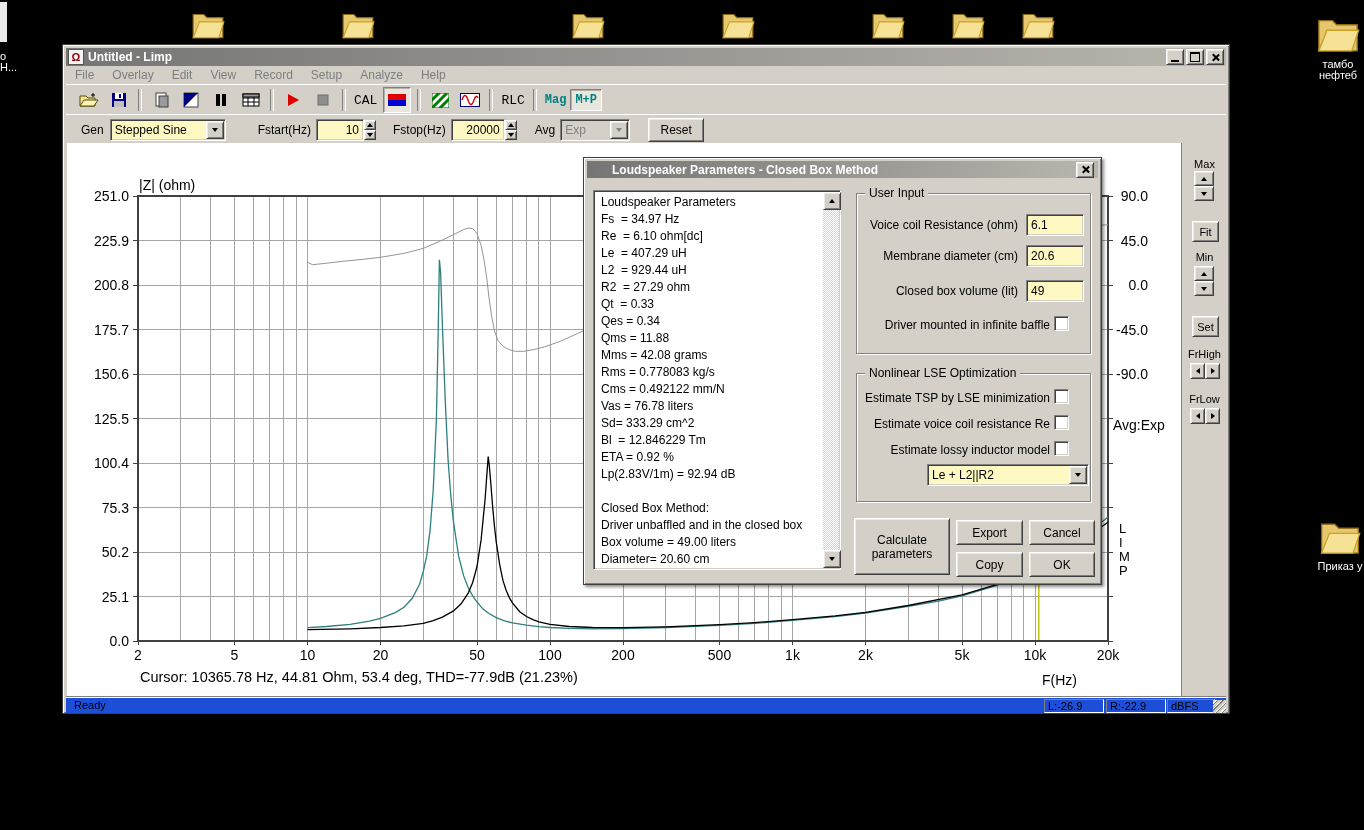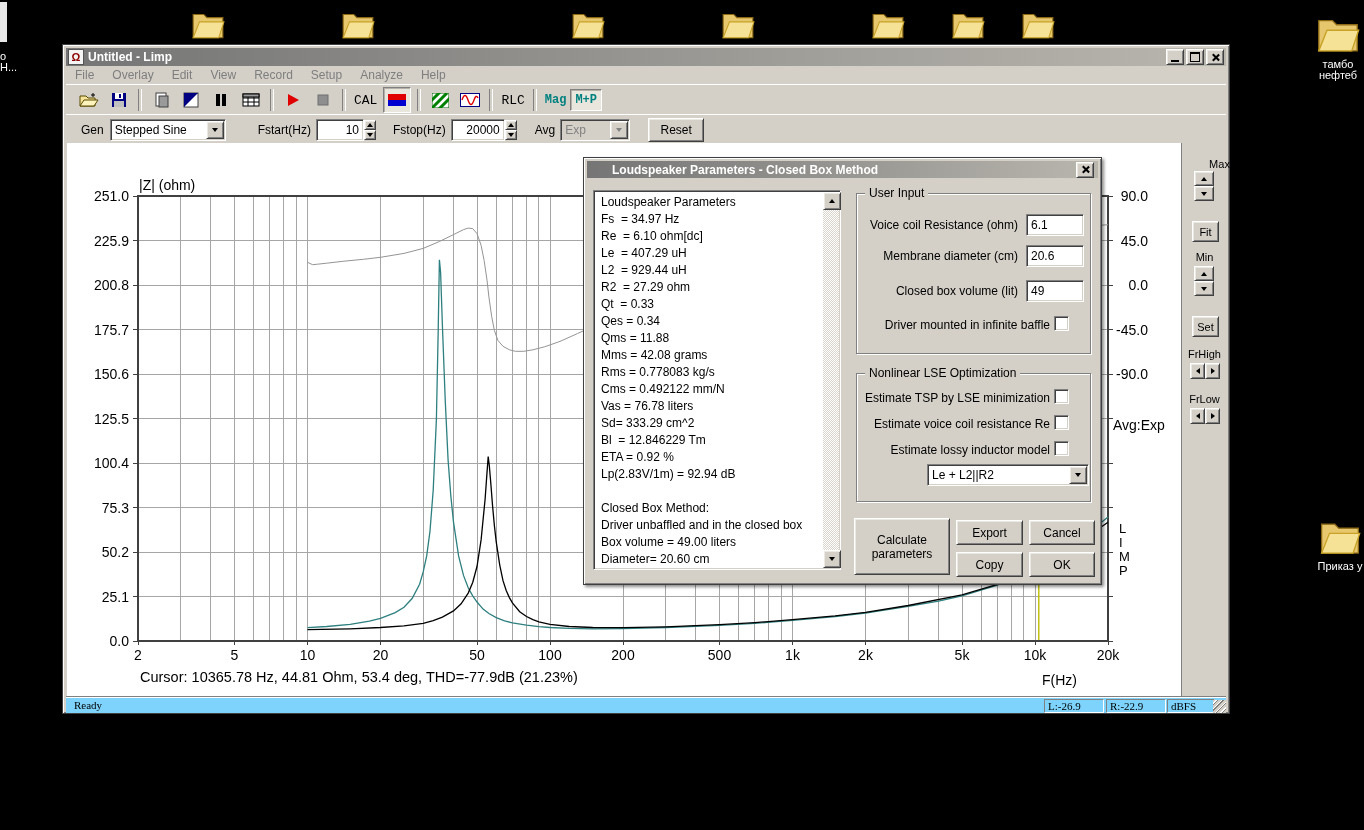--- a/index.html
+++ b/index.html
@@ -10,21 +10,21 @@
           box-shadow:inset 1px 1px 0 #404040, inset -1px -1px 0 #d4d0c8;}
   .pressed{background:#e9e6de !important;border:1px solid;border-color:#808080 #fff #fff #808080 !important;
           box-shadow:inset 1px 1px 0 #b5b1a8 !important;}
   .btn{background:#d4d0c8;border:1px solid;border-color:#fff #404040 #404040 #fff;
        box-shadow:inset 1px 1px 0 #ece9e2, inset -1px -1px 0 #808080;
        font-size:12px;color:#000;display:flex;align-items:center;justify-content:center;cursor:default;}
   .groupbox{border:1px solid #808080;box-shadow:1px 1px 0 #fff, inset 1px 1px 0 #fff;}
   .grouplabel{position:absolute;top:-8px;left:8px;background:#d4d0c8;padding:0 4px;font-size:12px;color:#000;}
   .cb{width:13px;height:13px;background:#fff;border:1px solid;border-color:#808080 #fff #fff #808080;
       box-shadow:inset 1px 1px 0 #404040, inset -1px -1px 0 #d4d0c8;}
-  .field{background:#ffffff;border:1px solid;border-color:#808080 #fff #fff #808080;
+  .field{background:#fef9c3;border:1px solid;border-color:#808080 #fff #fff #808080;
          box-shadow:inset 1px 1px 0 #404040, inset -1px -1px 0 #d4d0c8;
          font-size:12px;color:#000;display:flex;align-items:center;padding:0 4px;}
   .tri-up{width:0;height:0;border-left:3px solid transparent;border-right:3px solid transparent;border-bottom:4px solid #000;}
   .tri-down{width:0;height:0;border-left:3px solid transparent;border-right:3px solid transparent;border-top:4px solid #000;}
   .tri-left{width:0;height:0;border-top:3px solid transparent;border-bottom:3px solid transparent;border-right:4px solid #000;}
   .tri-right{width:0;height:0;border-top:3px solid transparent;border-bottom:3px solid transparent;border-left:4px solid #000;}
   .xglyph{position:relative;width:9px;height:9px;}
   .xglyph::before,.xglyph::after{content:"";position:absolute;left:4px;top:0;width:1.6px;height:9px;background:#000;}
   .xglyph::before{transform:rotate(45deg);} .xglyph::after{transform:rotate(-45deg);}
   .vsep{width:2px;height:22px;border-left:1px solid #808080;border-right:1px solid #fff;margin:0 4px;}
@@ -52,22 +52,22 @@
   
   .chartarea{left:4px;top:98px;width:1114px;height:554px;background:#fff;}
   
   .rightpanel{left:1118px;top:98px;width:45px;height:554px;background:#d4d0c8;border-left:1px solid #808080;
               font-size:11px;color:#000;}
   .rp-label{position:absolute;width:45px;text-align:center;}
   .smallspin{position:absolute;width:20px;height:30px;display:flex;flex-direction:column;}
   .hpair{position:absolute;width:30px;height:16px;display:flex;}
   .hpair>div{flex:1;display:flex;align-items:center;justify-content:center;}
   
-  .statusbar{left:3px;top:651px;right:3px;height:16px;background:#7dd3fc;border-top:1px solid #808080;
-             box-shadow:inset 0 1px 0 #fff;font-size:11px;color:#000;font-family:Liberation Serif, serif;}
+  .statusbar{left:3px;top:651px;right:3px;height:16px;background:#1d4ed8;border-top:1px solid #808080;
+             box-shadow:inset 0 1px 0 #fff;font-size:11px;color:#000;}
   .statuscell{position:absolute;top:2px;height:12px;border:1px solid;border-color:#808080 #fff #fff #808080;
               font-size:11px;display:flex;align-items:center;padding:0 3px;}
   .grip{position:absolute;right:0;bottom:0;width:13px;height:13px;
         background:repeating-linear-gradient(135deg,#d4d0c8 0 2px,#fff 2px 3px,#808080 3px 4px);}
   
   .dialog{left:583px;top:157px;width:517px;height:426px;background:#d4d0c8;border:1px solid #404040;
           box-shadow:inset 1px 1px 0 #fff, inset -1px -1px 0 #808080, 2px 2px 3px rgba(0,0,0,.45);z-index:50;}
   .dlgtitle{left:3px;top:3px;right:3px;height:17px;background:linear-gradient(90deg,#757575,#b9b6ae);
             display:flex;align-items:center;padding:0 4px;}
   .dlgtitletext{color:#fff;font-weight:bold;font-size:12px;flex:1;margin-left:21px;}
@@ -417,21 +417,21 @@
         <text x="1052" y="418" font-size="13" fill="#000" font-family="&quot;Liberation Sans&quot;,sans-serif" text-anchor="start">M</text>
         <text x="1052" y="432" font-size="13" fill="#000" font-family="&quot;Liberation Sans&quot;,sans-serif" text-anchor="start">P</text>
         <text x="73" y="539" font-size="14.5" fill="#000" font-family="&quot;Liberation Sans&quot;,sans-serif" text-anchor="start">Cursor: 10365.78 Hz, 44.81 Ohm, 53.4 deg, THD=-77.9dB (21.23%)</text>
         <polyline points="240.5,484.7 259.7,483.5 283.2,481.3 302.4,478.1 313.5,475.3 328.2,469.6 337.0,464.3 345.1,455.5 352.6,441.3 356.2,428.9 359.7,412.9 363.0,388.1 366.2,347.3 369.4,276.4 371.2,187.7 372.4,116.8 373.6,129.2 375.4,182.4 378.3,258.7 381.1,317.2 383.8,352.6 386.5,379.2 391.6,412.9 396.5,432.4 401.2,444.8 405.7,452.8 410.0,459.0 416.1,466.1 421.9,470.5 429.2,474.6 437.6,477.8 445.4,479.9 459.5,482.2 471.9,483.6 483.0,484.5 502.2,485.4 525.7,485.8 556.0,485.6 598.7,484.5 652.5,482.4 687.9,480.3 725.5,477.4 768.2,473.5 798.5,470.0 841.2,463.4 871.5,458.1 895.0,452.8 930.4,442.2 968.0,421.8 971.8,418.6 987.2,411.1 1010.7,398.7 1023.9,388.1 1041.0,373.9" fill="none" stroke="#2e7f7f" stroke-width="1.3"></polyline>
         <polyline points="240.5,486.7 283.2,485.8 313.5,484.5 337.0,482.9 356.2,480.3 366.2,477.6 375.4,474.1 386.5,467.9 394.1,460.8 401.2,450.1 405.7,439.5 410.0,423.5 414.1,396.9 418.1,356.2 420.0,329.6 421.2,313.6 422.3,322.5 423.8,340.2 425.6,363.3 427.4,382.8 429.2,398.7 432.7,421.8 436.0,437.7 439.2,447.5 442.4,454.6 445.4,459.9 452.7,468.7 459.5,473.5 465.9,476.7 471.9,478.9 483.0,481.3 502.2,483.5 525.7,484.5 556.0,484.7 598.7,483.8 652.5,481.7 687.9,479.6 725.5,476.7 768.2,472.8 798.5,469.3 841.2,462.5 895.0,451.9 930.4,441.3 968.0,423.5 1010.7,400.5 1041.0,379.2" fill="none" stroke="#000000" stroke-width="1.3"></polyline>
         <polyline points="240.5,119.3 245.6,121.7 250.5,121.2 259.7,120.2 275.9,118.3 296.4,116.3 313.5,114.3 337.0,110.4 356.2,105.4 372.4,98.5 386.5,91.6 396.5,86.6 401.2,85.1 405.7,85.6 410.0,90.6 414.1,102.4 417.1,117.3 420.0,137.1 421.9,153.9 424.7,173.6 427.4,187.5 430.9,197.4 436.0,203.3 442.4,206.8 448.4,208.3 456.8,208.3 465.9,206.8 477.6,203.8 493.0,198.4 510.6,190.5 525.7,183.5 544.9,175.6 566.0,166.7 591.4,156.8 623.6,146.0 652.5,138.0 687.9,129.1 725.5,121.2 768.2,113.3 822.0,105.4 871.5,98.5 914.2,93.5 956.9,88.6 1003.4,84.6 1041.0,81.7" fill="none" stroke="#949494" stroke-width="1"></polyline>
       </svg>
   </div>
 
   <div class="abs rightpanel">
-    <div class="rp-label" style="top:15px;margin-left:15px;">Max</div>
+    <div class="rp-label" style="top:15px;">Max</div>
     <div class="smallspin" style="left:12px;top:28px;">
       <div class="btn spinbtn">
           <div class="tri-up"></div>
         </div>
       <div class="btn spinbtn">
           <div class="tri-down"></div>
         </div>
     </div>
     <div class="btn" style="position:absolute;left:10px;top:78px;width:25px;height:19px;font-size:11px;">Fit</div>
     <div class="rp-label" style="top:108px;">Min</div>

